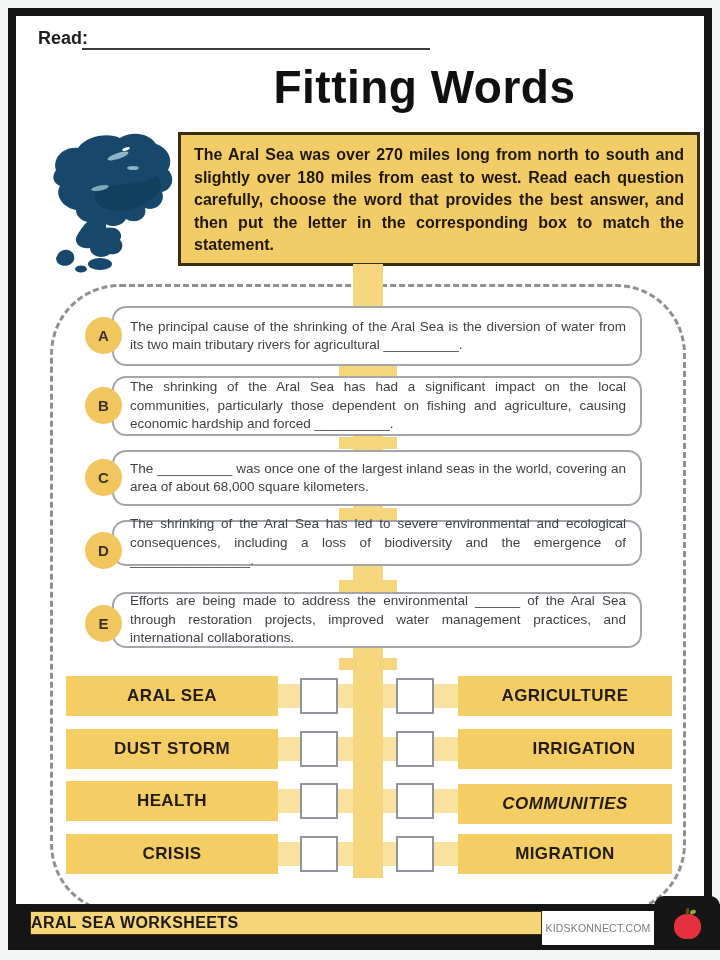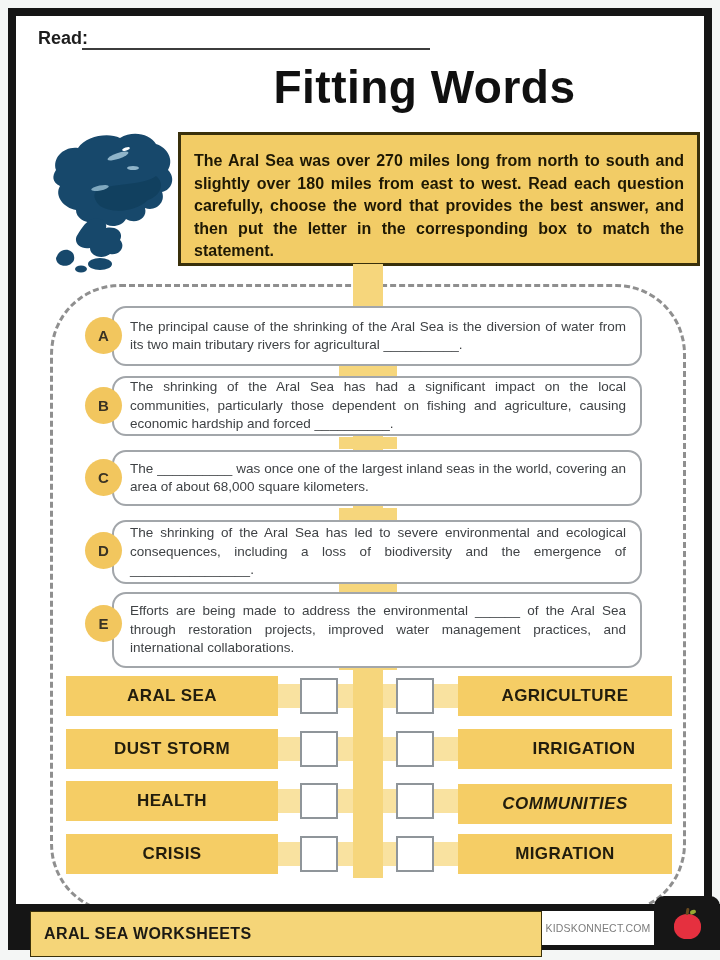--- a/index.html
+++ b/index.html
@@ -18,21 +18,21 @@
     border-bottom:2px solid #3c3c3c; }
   .page-title { position:absolute; left:0; top:44px; width:704px; text-align:center;
     padding-left:113px; font-size:46px; font-weight:bold; color:#101010; letter-spacing:0.5px; }
 
   
   .map-wrap { position:absolute; left:22px; top:112px; width:150px; height:146px; }
 
   
   .instruction-box {
     position:absolute; left:162px; top:116px; width:522px; height:134px;
-    background:#f2cc66; border:3px solid #39300b; padding:15px 13px;
+    background:#f2cc66; border:3px solid #39300b; padding:9px 13px;
   }
   .instruction-text {
     font-size:16px; font-weight:bold; color:#1e1804; line-height:22.5px;
     text-align:justify;
   }
 
   
   .dashed-box {
     position:absolute; left:34px; top:268px; width:636px; height:630px;
     border:3px dashed #8f8f8f; border-radius:70px;
@@ -69,22 +69,22 @@
     position:absolute; width:38px; height:36px; background:#ffffff;
     border:2px solid #8f959a; z-index:2;
   }
   .answer-box.l { left:284px; }
   .answer-box.r { left:380px; }
 
   
   .footer-black { position:absolute; left:0px; top:888px; width:704px; height:46px;
     background:#151515; z-index:4; }
   .footer-gold {
-    position:absolute; left:14px; top:7px; width:512px; height:46px; background:#f5d578;
-    border:1px solid #3a3008; display:flex; align-items:center; padding-left:13px;
+    position:absolute; left:14px; top:7px; width:512px; height:24px; background:#f5d578;
+    border:1px solid #3a3008; display:flex; align-items:center; 
     font-size:16px; font-weight:bold; color:#1c1a14; letter-spacing:0.4px;
   }
   .footer-white { position:absolute; left:526px; top:7px; width:112px; height:34px;
     background:#ffffff; display:flex; align-items:center; justify-content:center; }
   .footer-site { font-size:10.5px; color:#7c7c7c; letter-spacing:0.2px; }
   .apple-badge { position:absolute; left:638px; top:-8px; width:66px; height:54px;
     background:#161616; border-radius:10px 10px 0 0;
     display:flex; align-items:center; justify-content:center; }
   .apple-body { position:relative; width:27px; height:25px; background:#e5303f;
     border-radius:48% 48% 46% 46%; margin-top:6px; }
@@ -148,26 +148,26 @@
   <div class="qcard" style="top:360px; height:60px;">
     <div class="qtext">The shrinking of the Aral Sea has had a significant impact on the local communities, particularly those dependent on fishing and agriculture, causing economic hardship and forced __________.</div>
   </div>
   <div class="qletter" style="top:371px;">B</div>
 
   <div class="qcard" style="top:434px; height:56px;">
     <div class="qtext">The __________  was once one of the largest inland seas in the world, covering an area of about 68,000 square kilometers.</div>
   </div>
   <div class="qletter" style="top:443px;">C</div>
 
-  <div class="qcard" style="top:504px; height:64px;">
+  <div class="qcard" style="top:504px; height:46px;">
     <div class="qtext">The shrinking of the Aral Sea has led to severe environmental and ecological consequences, including a loss of biodiversity and the emergence of ________________.</div>
   </div>
   <div class="qletter" style="top:516px;">D</div>
 
-  <div class="qcard" style="top:576px; height:76px;">
+  <div class="qcard" style="top:576px; height:56px;">
     <div class="qtext">Efforts are being made to address the environmental ______ of the Aral Sea through restoration projects, improved water management practices, and international collaborations.</div>
   </div>
   <div class="qletter" style="top:589px;">E</div>
 
   <div class="word-bar left" style="top:660px;">ARAL SEA</div>
   <div class="answer-box l" style="top:662px;"></div>
   <div class="answer-box r" style="top:662px;"></div>
   <div class="word-bar right" style="top:660px;">AGRICULTURE</div>
 
   <div class="word-bar left" style="top:713px;">DUST STORM</div>

